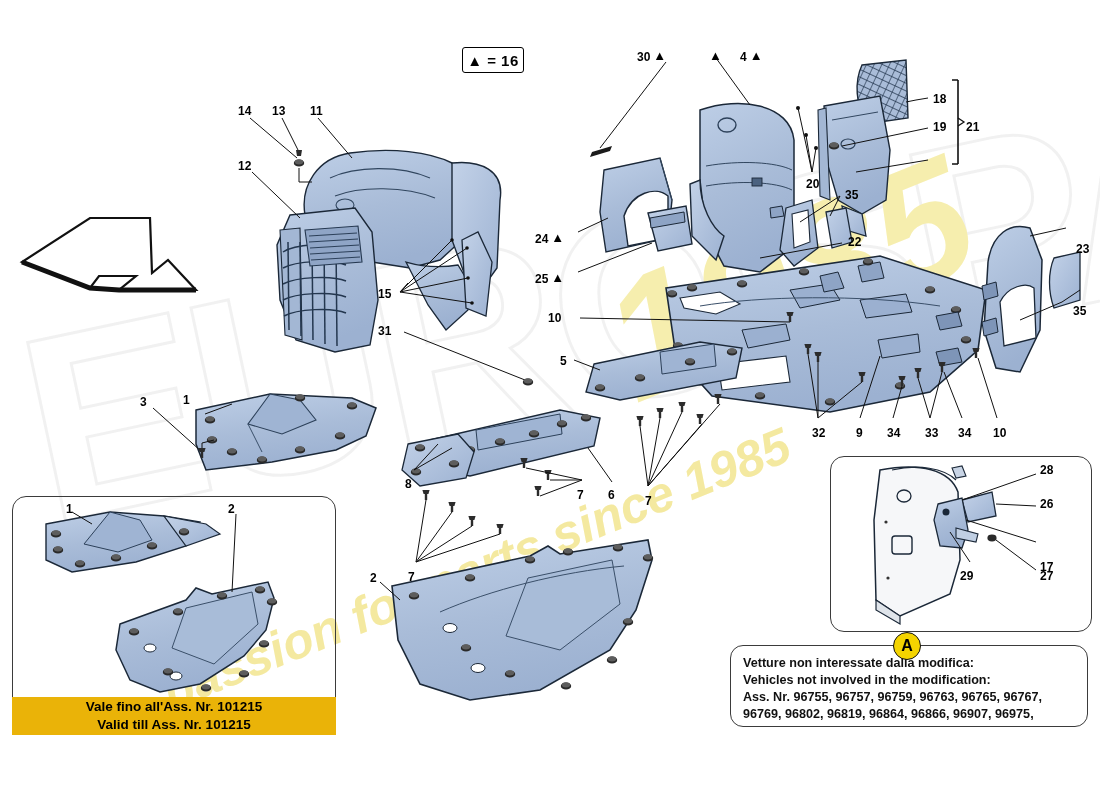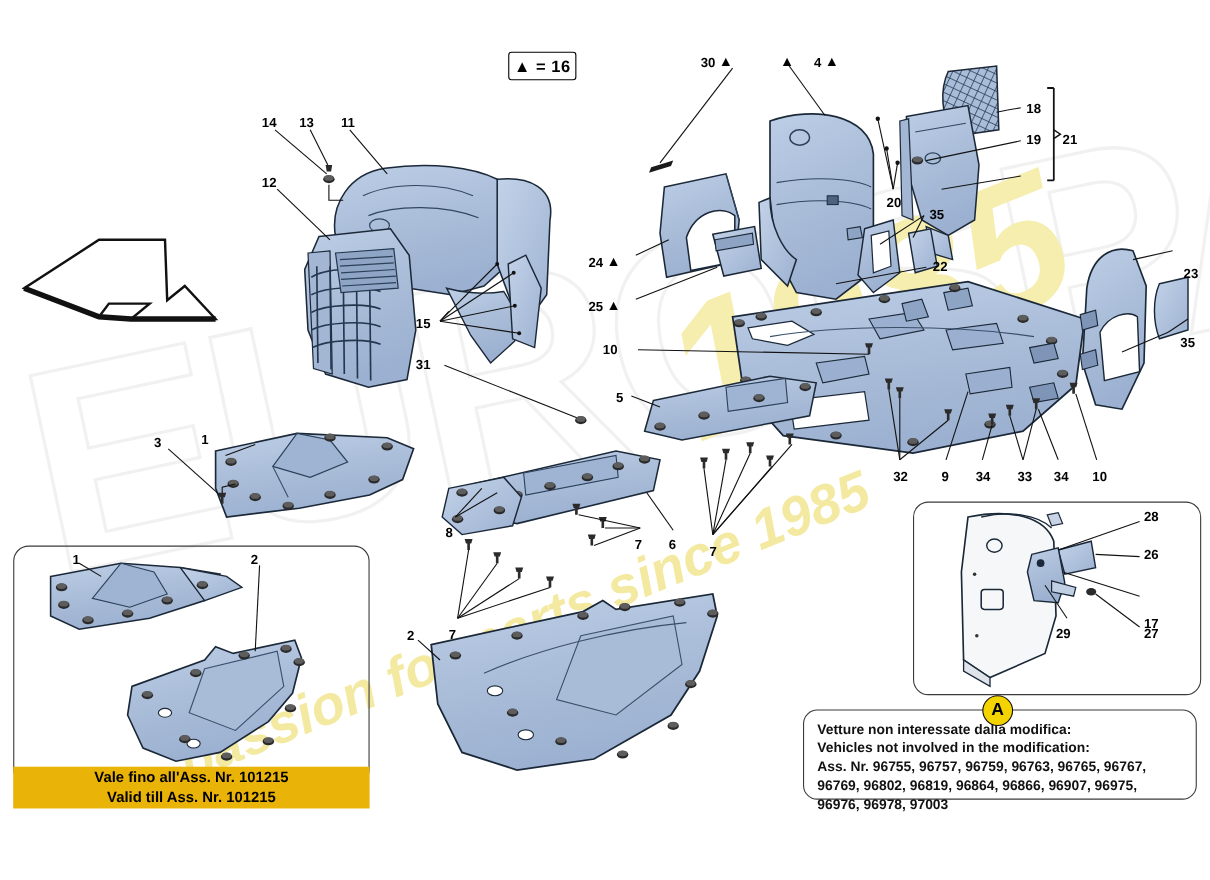--- a/index.html
+++ b/index.html
@@ -578,21 +578,20 @@
     <div>Vale fino all'Ass. Nr. 101215</div>
     <div>Valid till Ass. Nr. 101215</div>
   </div>
 
   <div id="note-badge">A</div>
   <div id="note-box">
     <p>Vetture non interessate dalla modifica:</p>
     <p>Vehicles not involved in the modification:</p>
     <p>Ass. Nr. 96755, 96757, 96759, 96763, 96765, 96767,</p>
     <p>96769, 96802, 96819, 96864, 96866, 96907, 96975,</p>
-    <p>96976, 96978, 97003</p>
   </div>
 
   <div id="callout-host">
       <div class="lbl" style="left: 238px; top: 105px;">14</div>
       <div class="lbl" style="left: 272px; top: 105px;">13</div>
       <div class="lbl" style="left: 310px; top: 105px;">11</div>
       <div class="lbl" style="left: 238px; top: 160px;">12</div>
       <div class="lbl" style="left: 378px; top: 288px;">15</div>
       <div class="lbl" style="left: 378px; top: 325px; text-align: right;">31</div>
       <div class="lbl tri" style="left: 637px; top: 50px;">30</div>

